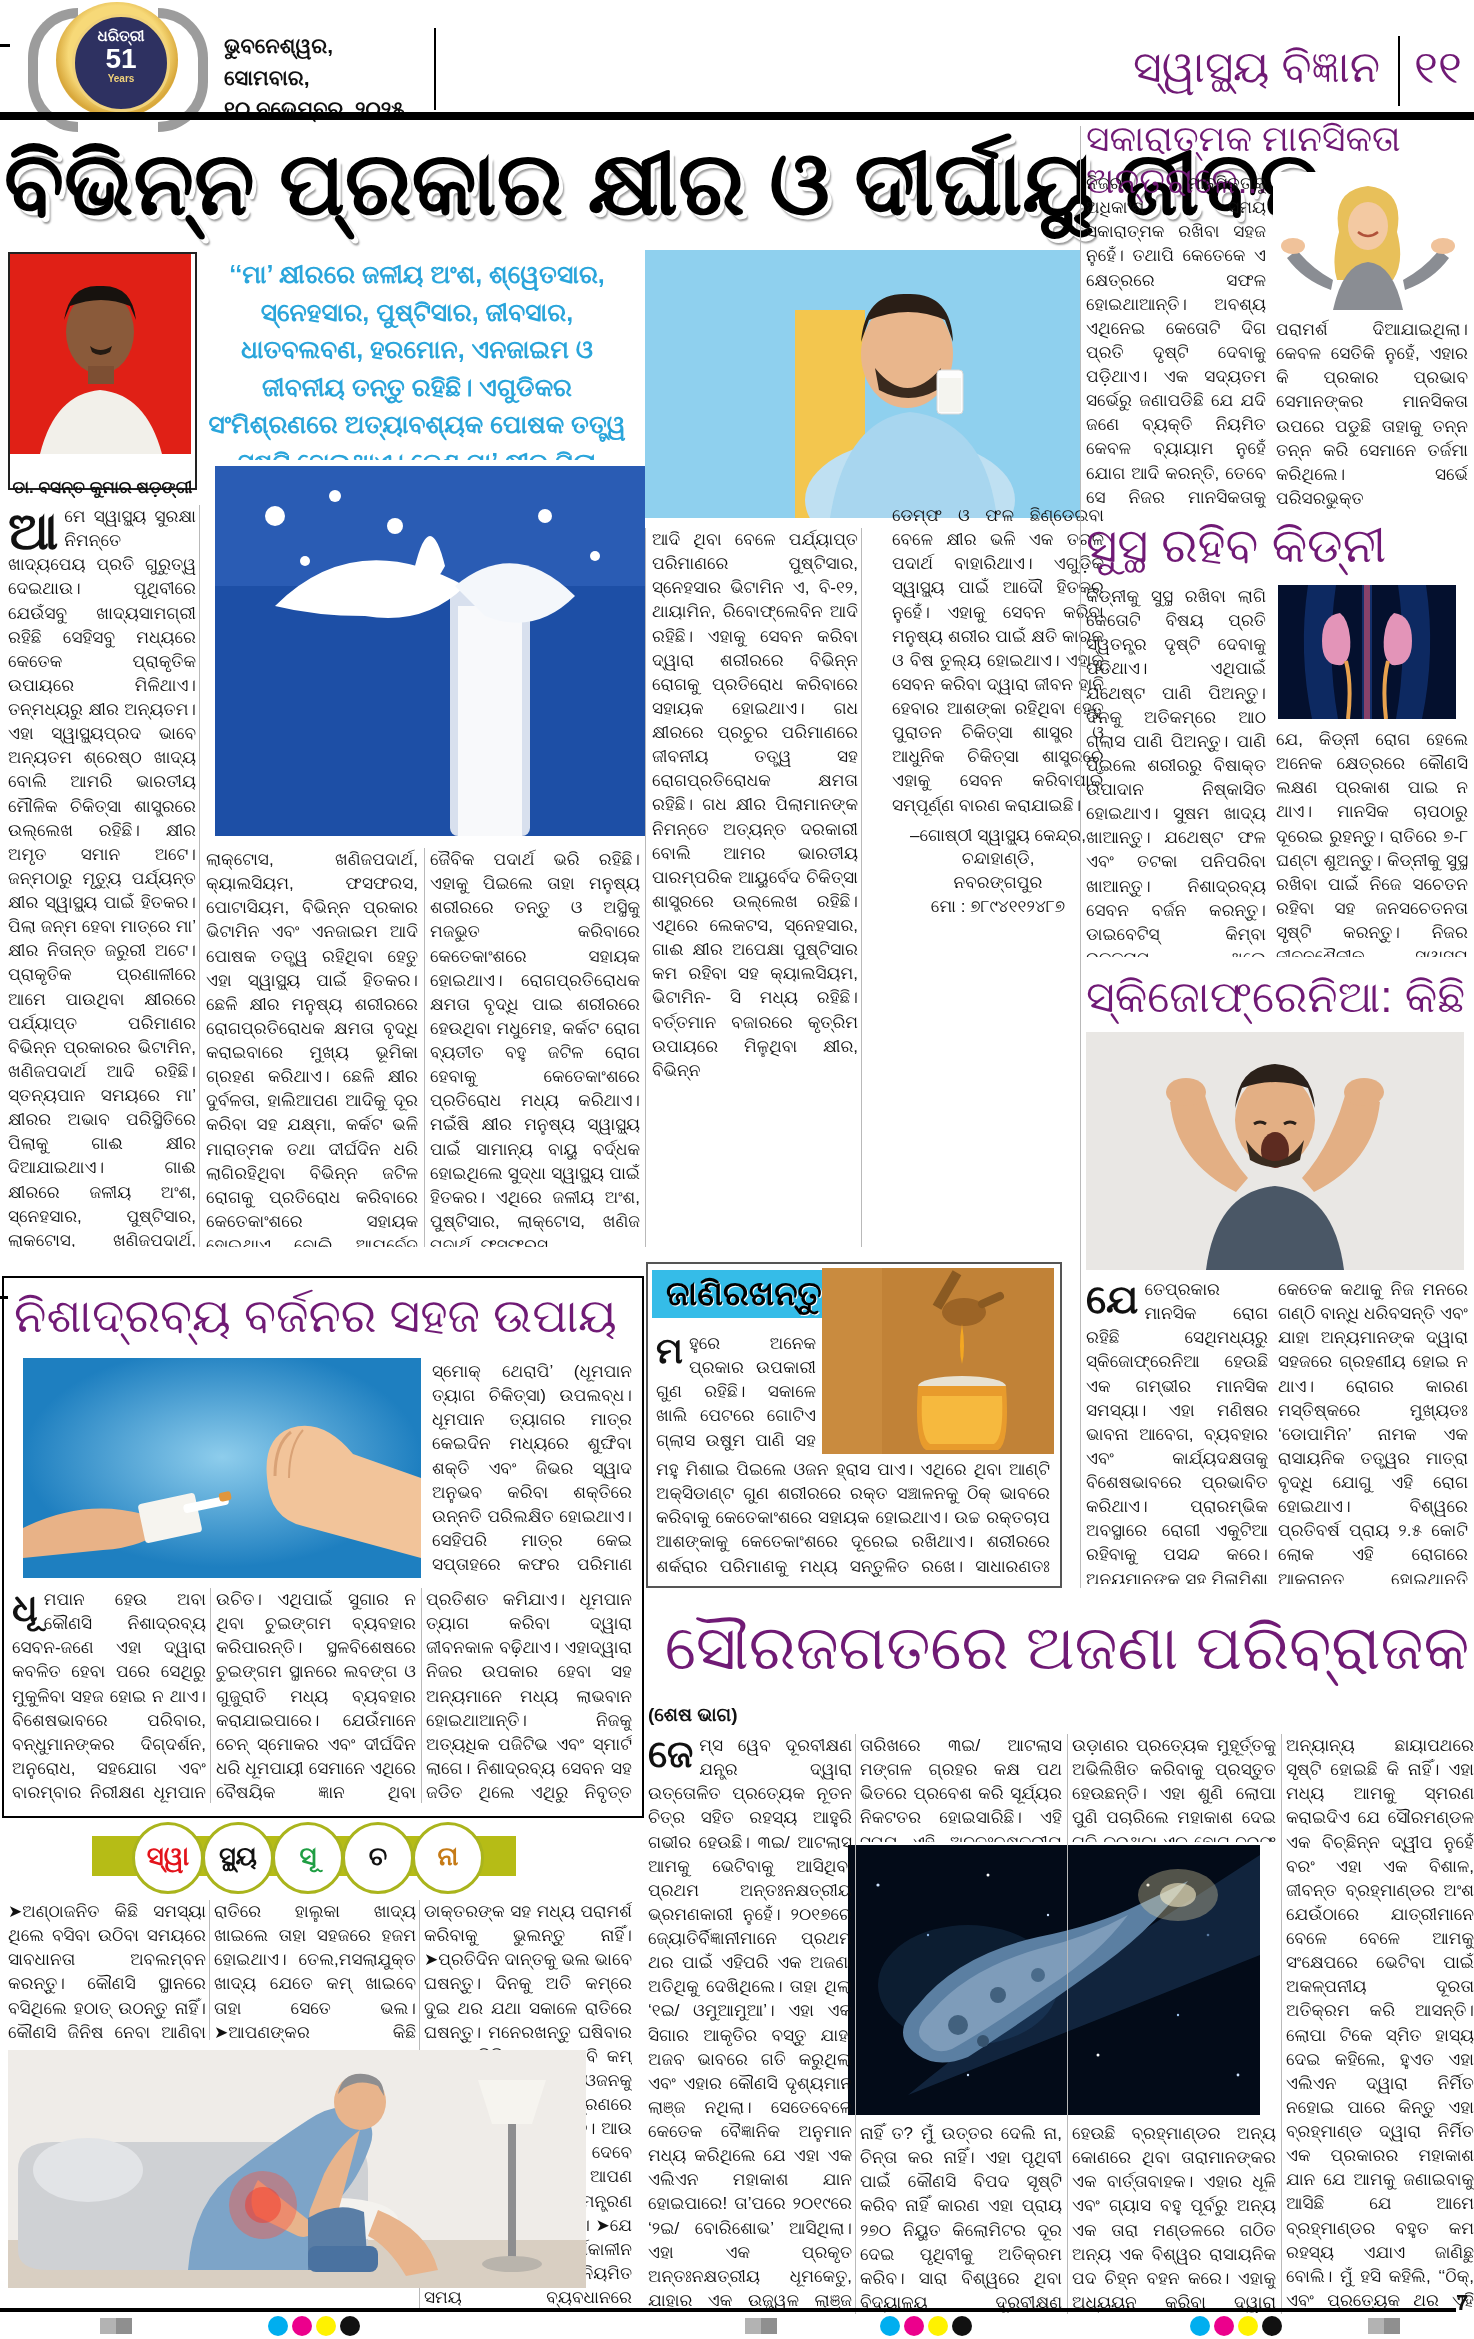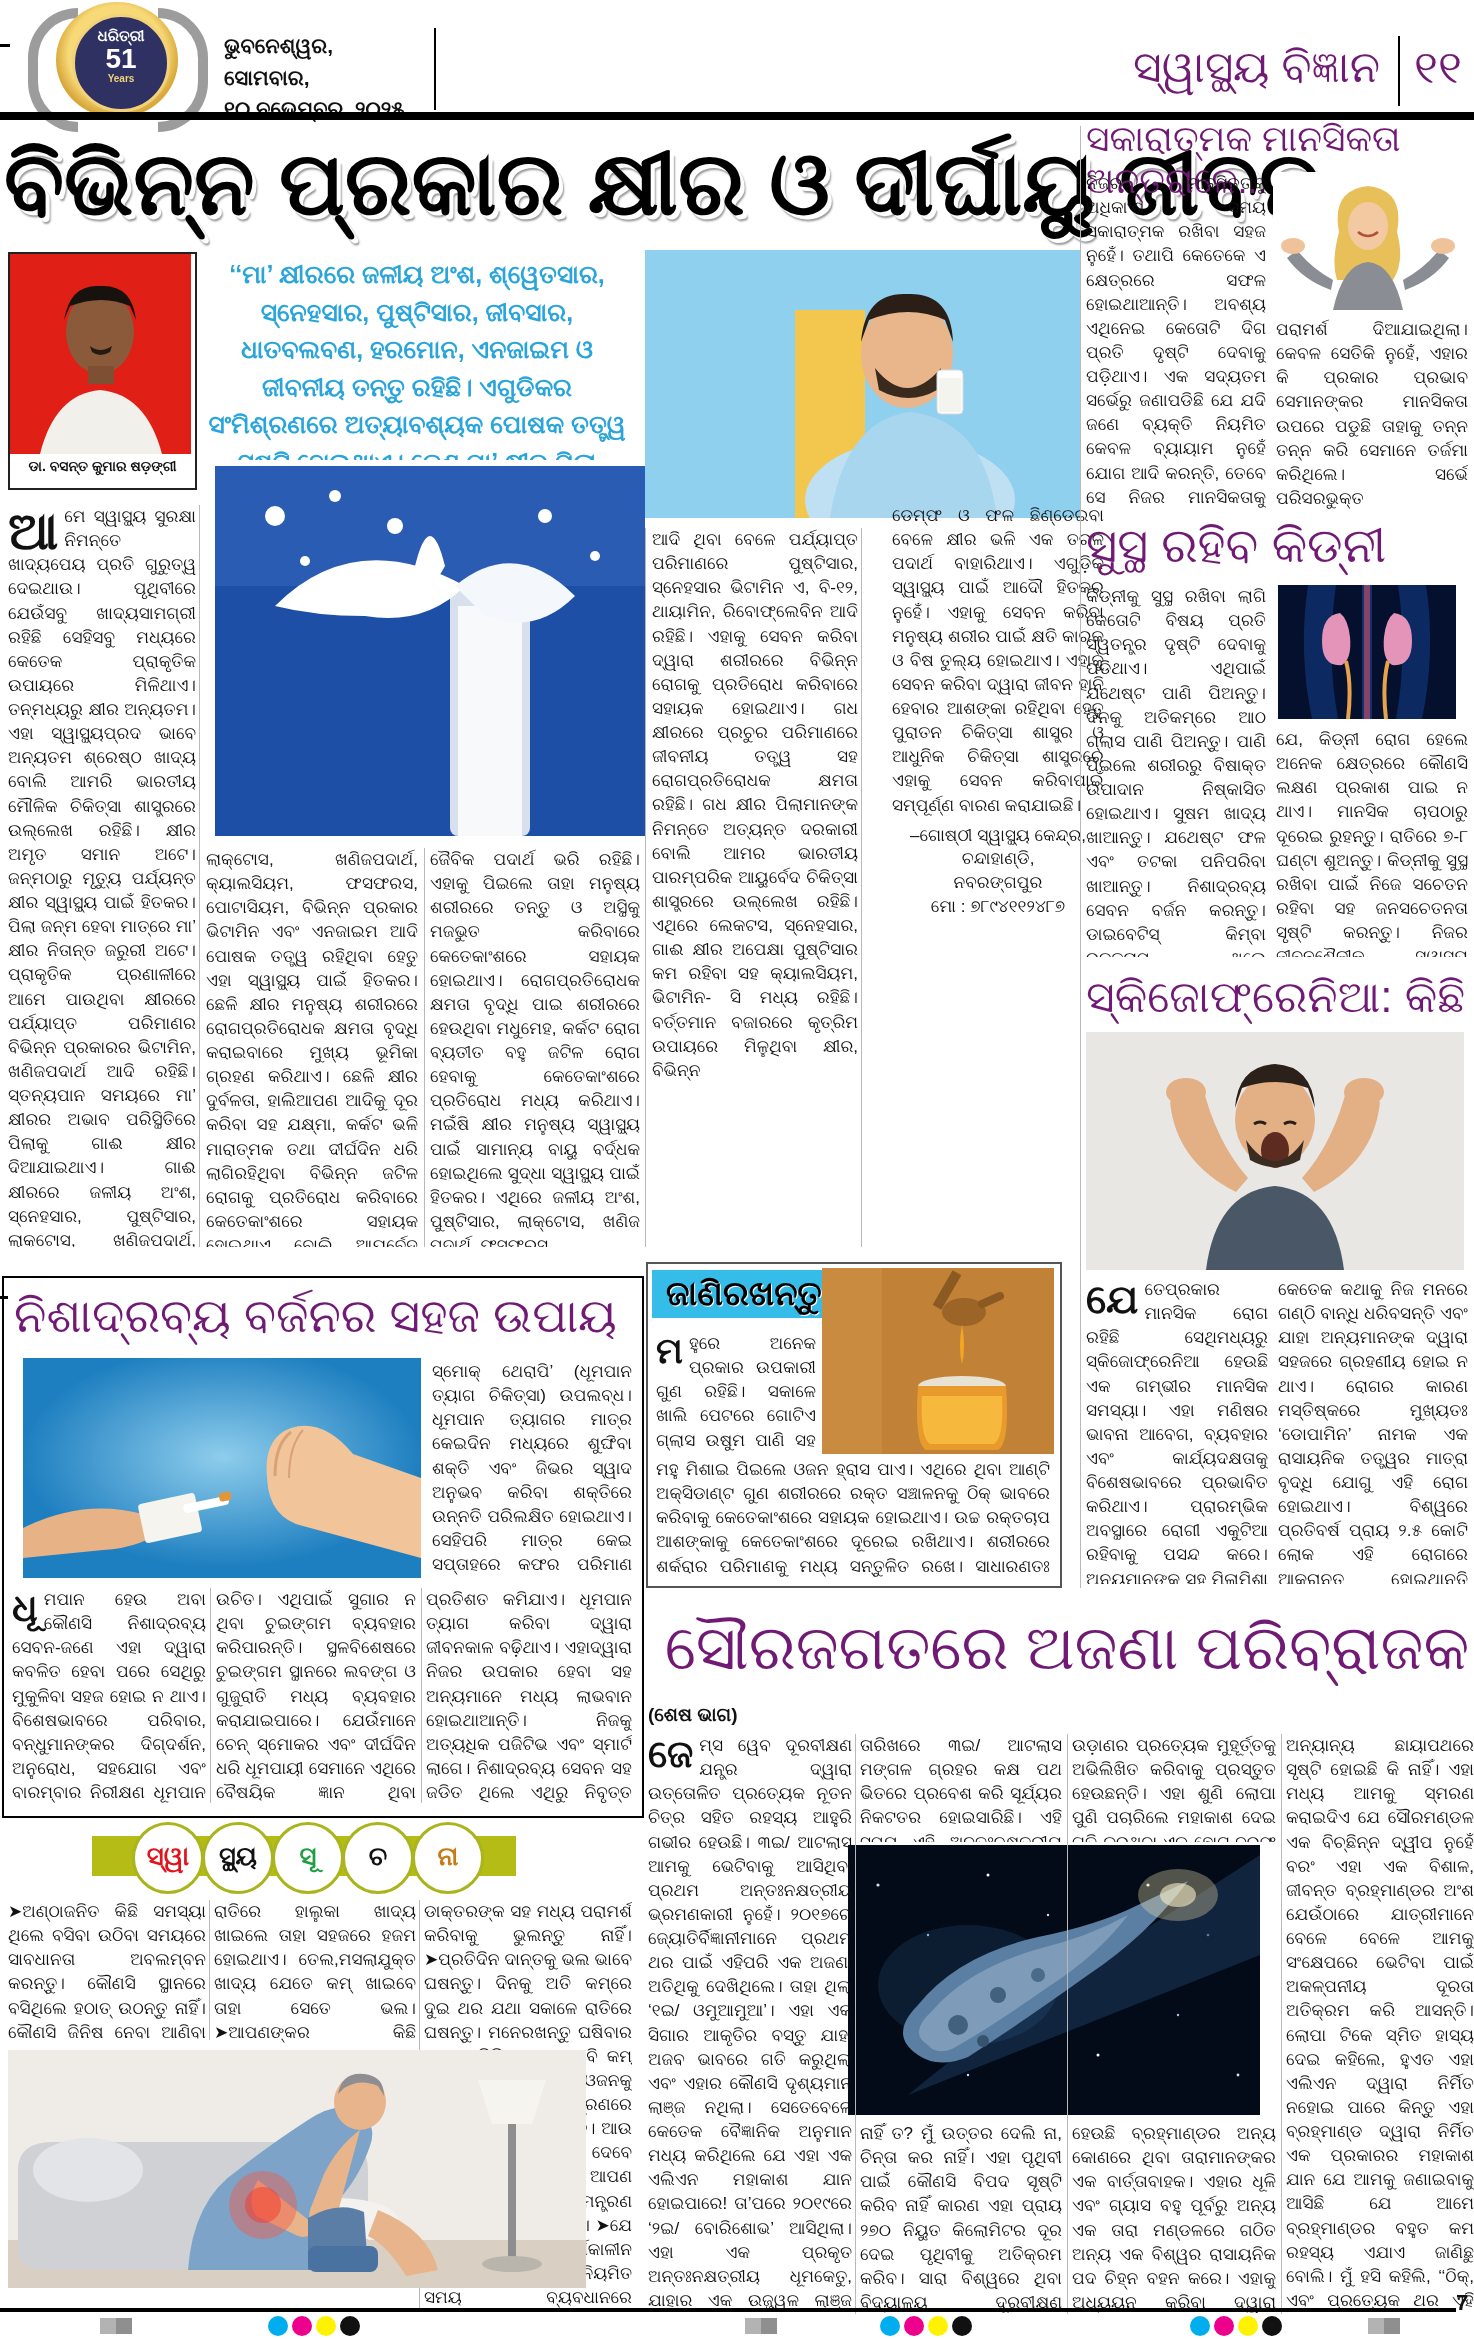--- a/index.html
+++ b/index.html
@@ -5,21 +5,21 @@
   html,body{margin:0;padding:0;background:#e8e8e8;}
   #page{position:relative;width:1474px;height:2339px;background:#ffffff;overflow:hidden;
         font-family:"Liberation Sans","DejaVu Sans",sans-serif;color:#111;}
   .abs{position:absolute;}
   .bt{font-size:17px;line-height:1.42;text-align:justify;overflow:hidden;word-break:break-word;}
   .head{font-weight:400;color:#701a75;letter-spacing:0;}
   .vr{width:1px;background:#b9b9b9;}
   .hr{background:#000;}
   .dropcap{float:left;font-size:52px;line-height:.85;font-weight:800;margin:4px 6px 0 0;}
   .quote{color:#2aa5db;font-weight:700;font-size:25px;line-height:1.5;text-align:center;}
-  .caption{font-weight:800;font-size:14px;text-align:center;}
+  .caption{font-weight:800;font-size:17px;text-align:center;margin-top:20px;}
   .attrib{font-weight:400;text-align:center;font-size:17px;line-height:1.4;}
   .mainhead{font-size:88px;font-weight:900;line-height:1.0;color:#000;
             text-shadow:4px 4px 0 #fff,5px 6px 2px #9a9a9a;white-space:nowrap;}
   .subhead1{font-size:36px;}
   .subhead2{font-size:48px;}
   .subhead3{font-size:44px;}
   .subhead4{font-size:62px;}
   .boxlabel{background:#35bce8;color:#000;font-weight:900;font-size:34px;padding:4px 14px;
             text-shadow:1px 1px 0 #fff;}
   .circ{position:absolute;width:66px;height:66px;border-radius:50%;background:#fff;

